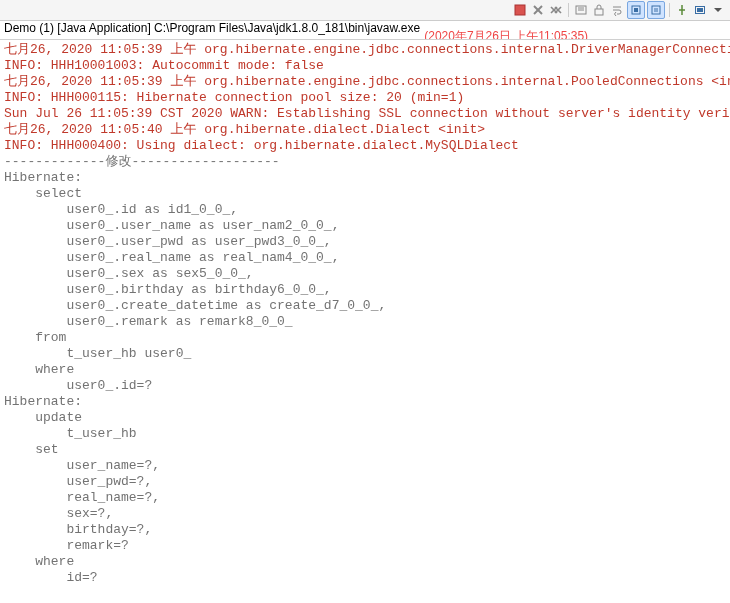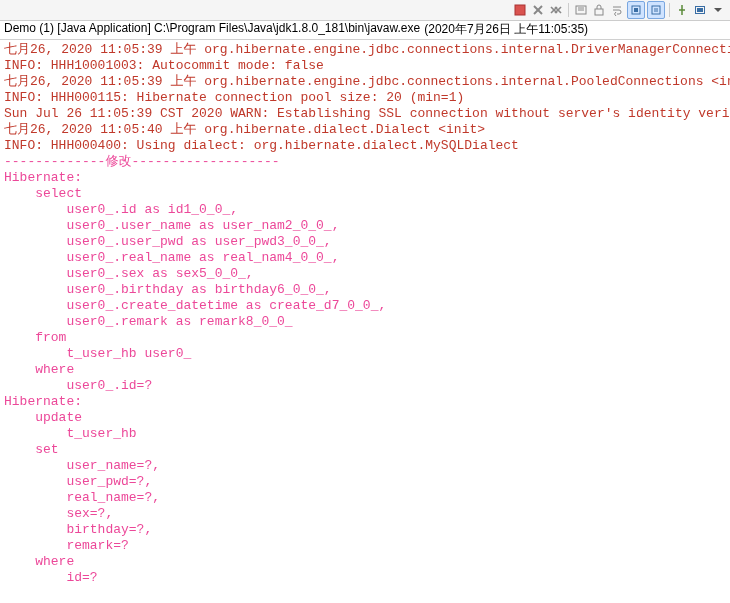--- a/index.html
+++ b/index.html
@@ -45,34 +45,35 @@
     padding: 0 4px;
     font-size: 12px;
     border-bottom: 1px solid #d0d0d0;
     white-space: nowrap;
     overflow: hidden;
   }
   .header-line .proc {
     color: #000;
   }
   .header-line .ts {
-    color: #000000;
+    color: #ef4444;
     margin-left: 4px;
+    margin-top: 7px;
   }
   .console {
     font-family: Consolas, "Courier New", monospace;
     font-size: 13px;
     line-height: 16px;
     padding: 2px 4px;
     white-space: pre;
     overflow: hidden;
     color: #000;
   }
   .console .red { color: #c0392b; }
-  .console .black { color: #ec4899; }
+  .console .black { color: #737373; }
   svg { display: block; }
 </style>
 </head>
 <body>
 
 <div class="toolbar">
   <span class="ico">
     <svg width="12" height="12">
         <rect x="1" y="1" width="10" height="10" fill="#d9534f" stroke="#a33" stroke-width="1"></rect>
       </svg>

